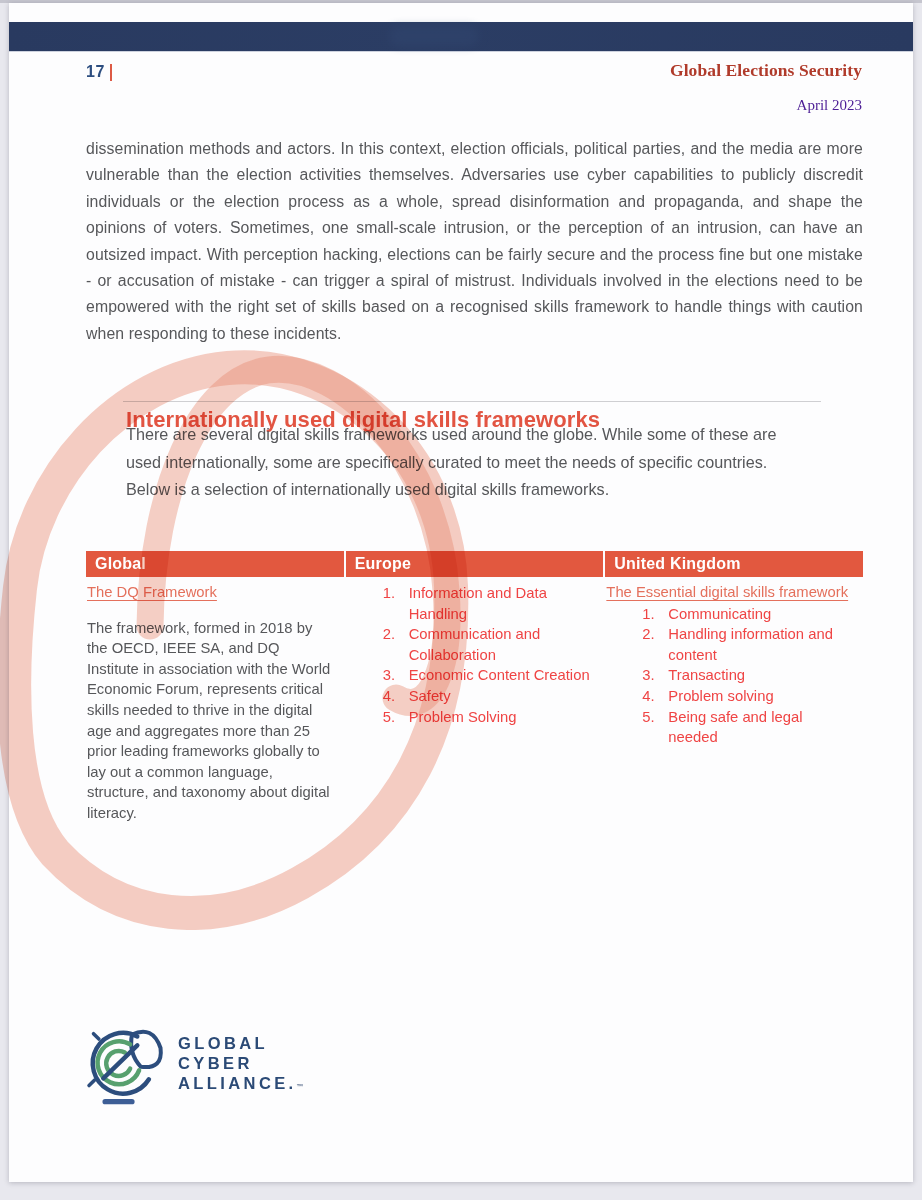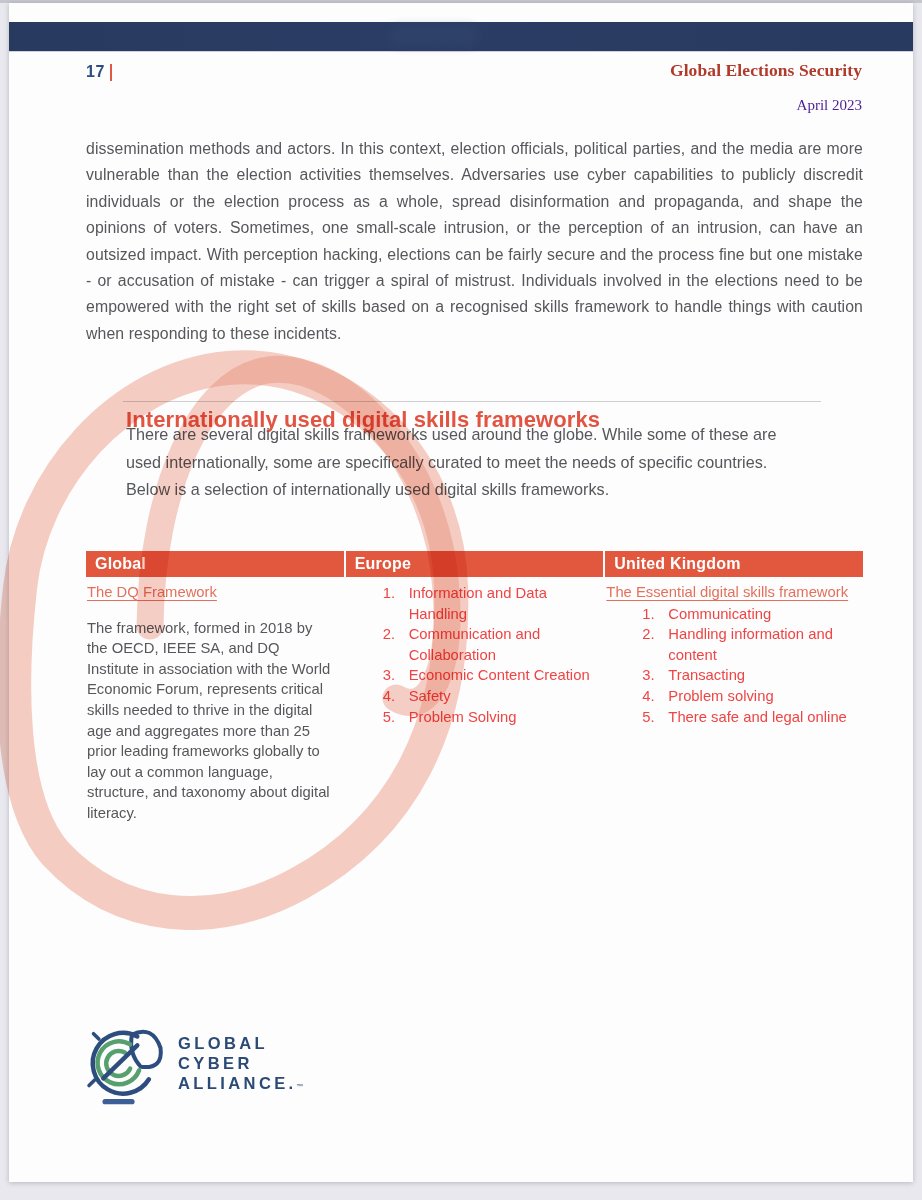--- a/index.html
+++ b/index.html
@@ -119,21 +119,21 @@
 
     <div class="fw-col">
       <div class="fw-col-header">United Kingdom</div>
       <div class="fw-col-body">
         <a class="fw-link">The Essential digital skills framework</a>
         <ol class="fw-list">
           <li>Communicating</li>
           <li>Handling information and content</li>
           <li>Transacting</li>
           <li>Problem solving</li>
-          <li>There safe and legal online</li>
+          <li>Being safe and legal needed</li>
         </ol>
       </div>
     </div>
 
   </div>
 
   <div class="logo">
     <svg class="logo-icon" viewBox="0 0 100 94" fill="none">
 
       <path d="M 66 15 A 34 34 0 1 0 79 63" stroke="#2c4d7d" stroke-width="5" stroke-linecap="round"></path>

